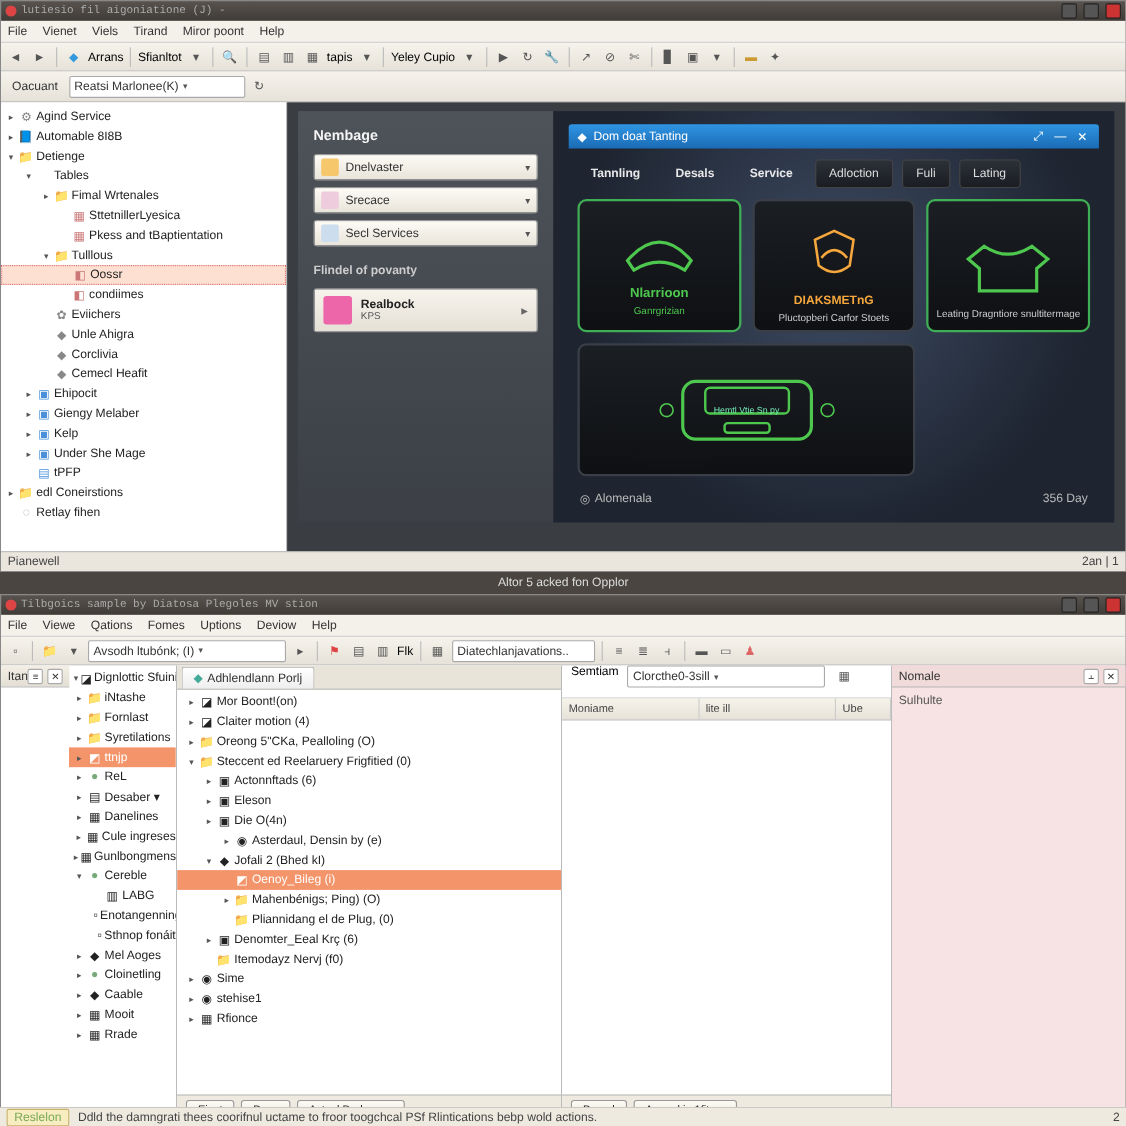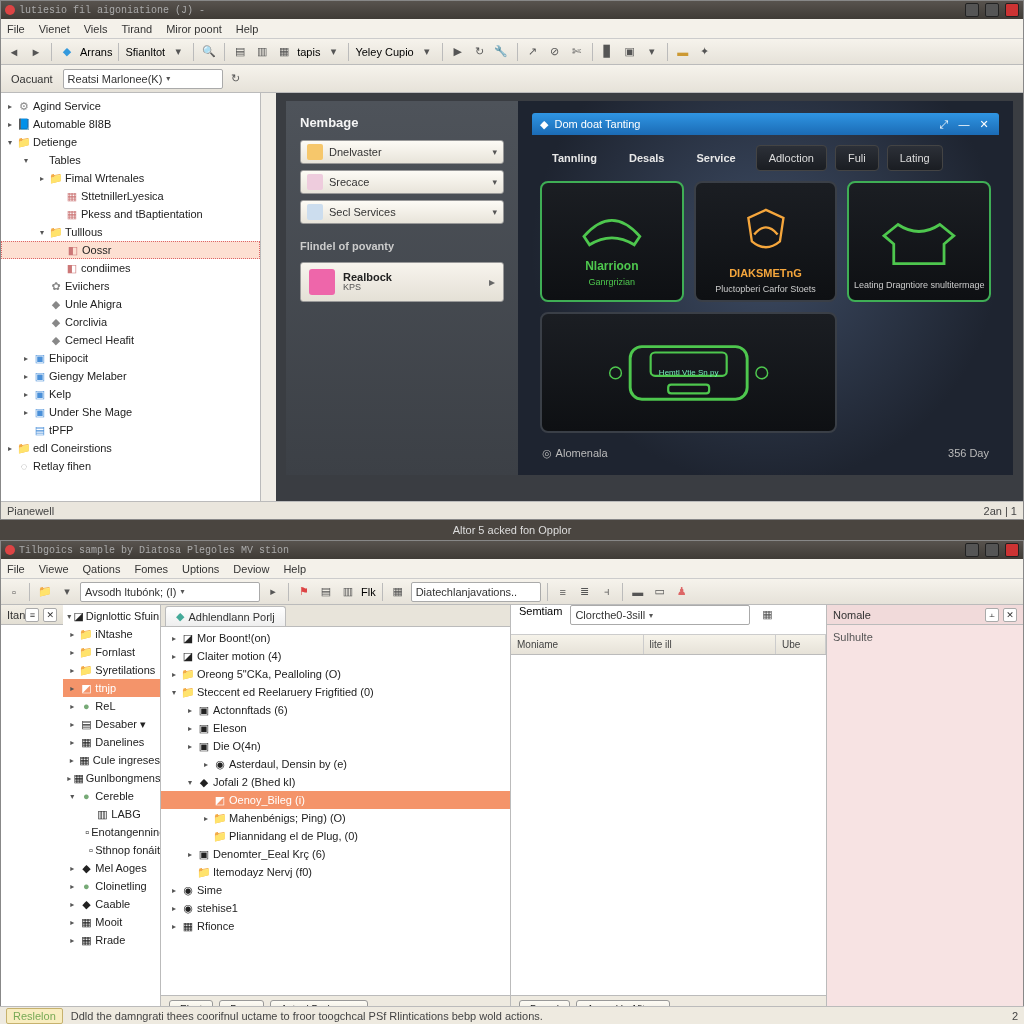--- a/index.html
+++ b/index.html
@@ -18,21 +18,21 @@
 .tb-ico { width:18px;height:18px;border:1px solid transparent;display:inline-flex;align-items:center;justify-content:center;border-radius:2px;font-size:11px;color:#555; }
 .tb-sep{width:1px;height:18px;background:#bbb;margin:0 2px;}
 .tb-combo{height:20px;border:1px solid #aaa;background:#fff;border-radius:2px;display:flex;align-items:center;padding:0 4px;font-size:10px;color:#333;}
 .tb-combo .arr{margin-left:4px;font-size:8px;color:#555;}
 .label-left{padding:0 6px;color:#333;font-size:11px;}
 
 
 #win1{left:0;top:0;width:1024px;height:520px;}
 #win1 .body{flex:1;display:flex;min-height:0;}
 #w1-left{width:260px;border-right:1px solid #bbb;background:#fff;overflow:auto;}
-#w1-right{flex:1;display:flex;align-items:center;justify-content:center;background:#3a3d42;position:relative;margin-left:15px;}
+#w1-right{flex:1;display:flex;align-items:center;justify-content:center;background:#3a3d42;position:relative;}
 #w1-status{height:18px;background:#eae6dd;border-top:1px solid #bbb;color:#444;padding:0 6px;font-size:10px;display:flex;align-items:center;}
 #w1-status .sp{flex:1;}
 
 .tree{padding:4px 0;}
 .tree-row{display:flex;align-items:center;height:18px;padding-left:4px;gap:2px;white-space:nowrap;color:#222;}
 .tree-row.sel{background:#fde0d2;border:1px dotted #d66;padding-left:3px;}
 .twist{width:10px;display:inline-flex;align-items:center;justify-content:center;font-size:8px;color:#555;}
 .ico{width:14px;height:14px;display:inline-flex;align-items:center;justify-content:center;font-size:11px;}
 .ico.fld{color:#e6a13c;}
 .ico.db{color:#4a90d9;}
@@ -73,21 +73,21 @@
 
 
 #midbar{position:absolute;left:0;top:520px;right:0;height:20px;background:#4a4540;color:#ddd;display:flex;align-items:center;justify-content:center;font-size:11px;}
 
 
 #win2{left:0;top:540px;width:1024px;height:484px;}
 #win2 .body{flex:1;display:flex;min-height:0;}
 #w2-c1{width:160px;border-right:1px solid #bbb;background:#fff;display:flex;flex-direction:row;}
 #w2-c2{width:350px;border-right:1px solid #bbb;background:#fff;display:flex;flex-direction:column;}
 #w2-c3{flex:1;background:#fff;display:flex;flex-direction:column;border-right:1px solid #bbb;}
-#w2-c4{width:196px;background:#f7e3e3;display:flex;flex-direction:column;}
+#w2-c4{width:212px;background:#f7e3e3;display:flex;flex-direction:column;}
 
 .panel-head{height:20px;background:linear-gradient(#f3efe6,#e3dfd4);border-bottom:1px solid #bbb;display:flex;align-items:center;padding:0 6px;color:#333;font-size:11px;}
 .panel-head .phbtn{width:14px;height:14px;border:1px solid #aaa;border-radius:2px;margin-left:auto;background:#fff;display:flex;align-items:center;justify-content:center;font-size:9px;}
 .panel-head .phbtn + .phbtn{margin-left:4px;}
 
 .tree2{flex:1;overflow:auto;padding:2px 0;}
 .tr2{display:flex;align-items:center;height:18px;gap:2px;color:#222;white-space:nowrap;}
 .tr2.sel{background:#f4946a;color:#fff;}
 .tr2 .tw{width:10px;display:inline-flex;justify-content:center;font-size:8px;color:#555;}
 .tr2 .ic{width:14px;height:14px;display:inline-flex;align-items:center;justify-content:center;font-size:11px;}

